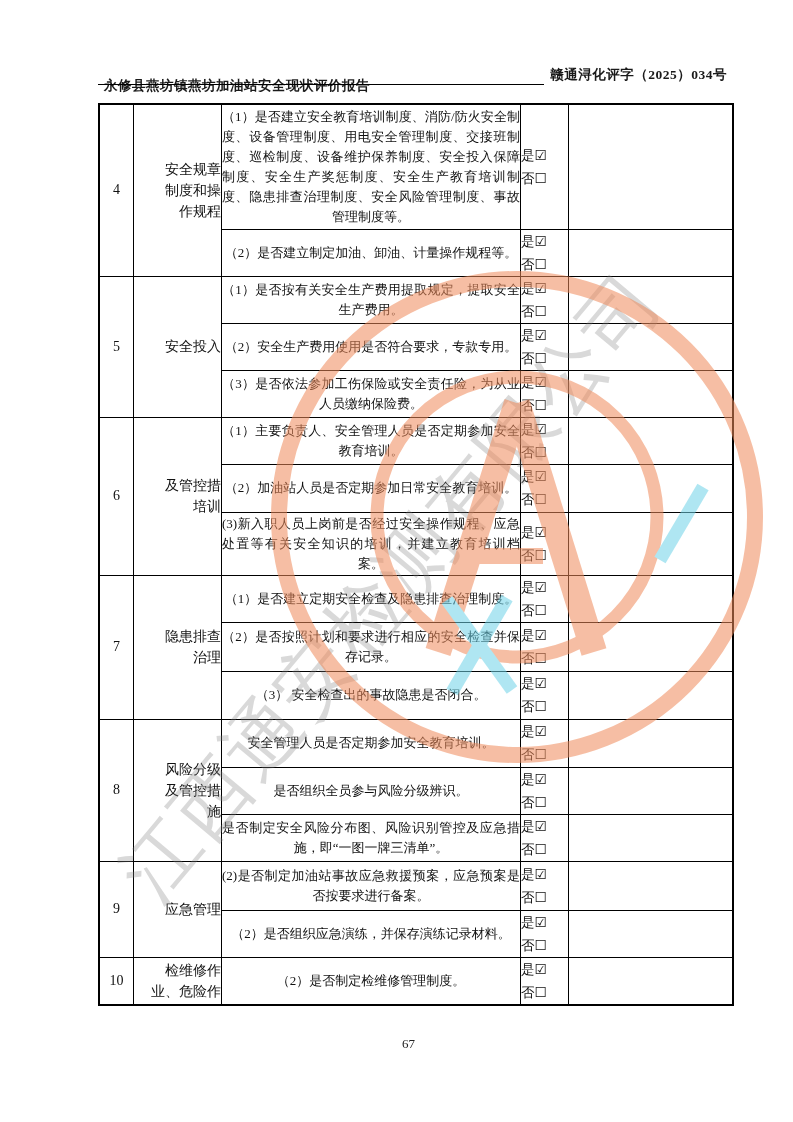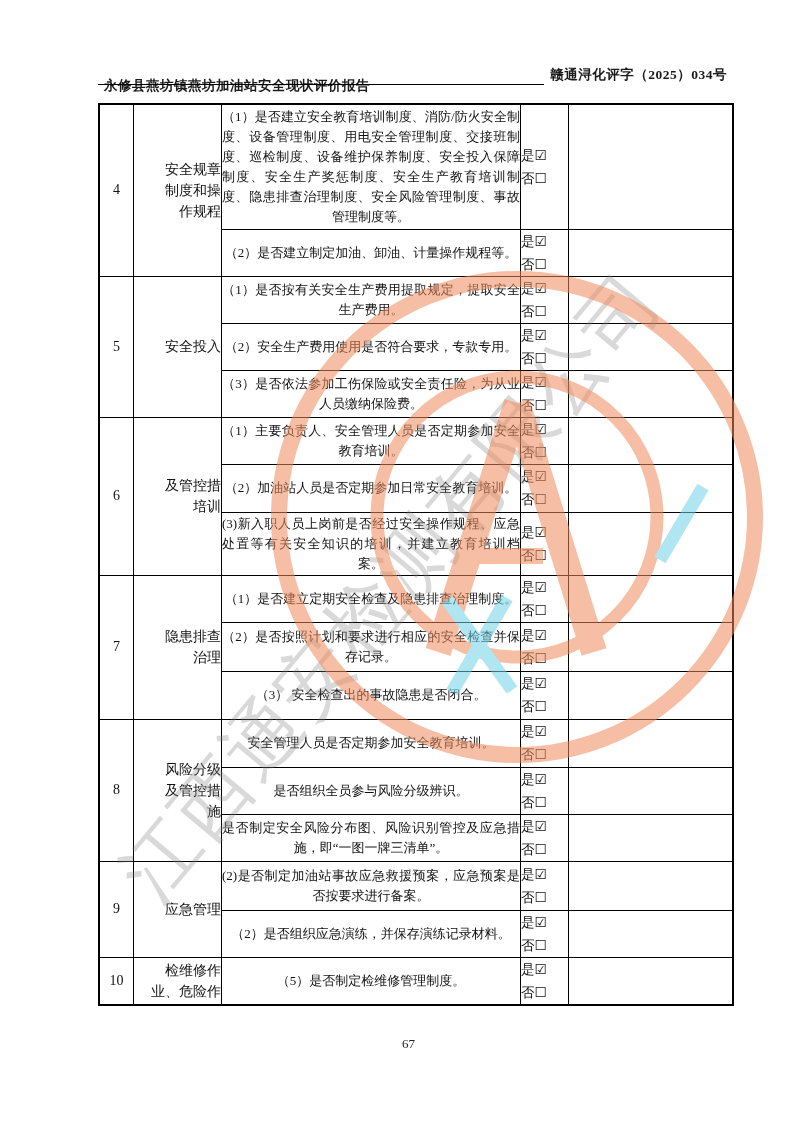--- a/index.html
+++ b/index.html
@@ -218,21 +218,21 @@
           <td class="c-yn">
             <div><span>是</span><span class="box-glyph">☑</span></div>
             <div><span>否</span><span class="box-glyph">☐</span></div>
           </td>
           <td class="c-rm"></td>
         </tr>
         <tr style="height: 45px;">
           <td class="c-no" rowspan="1">10</td>
           <td class="c-cat" rowspan="1">检维修作
 业、危险作</td>
-          <td class="c-q">（5）是否制定检维修管理制度。</td>
+          <td class="c-q">（2）是否制定检维修管理制度。</td>
           <td class="c-yn">
             <div><span>是</span><span class="box-glyph">☑</span></div>
             <div><span>否</span><span class="box-glyph">☐</span></div>
           </td>
           <td class="c-rm"></td>
         </tr>
       </tbody>
   </table>
 
   <div class="wm-gray">江西通安检测有限公司</div>

